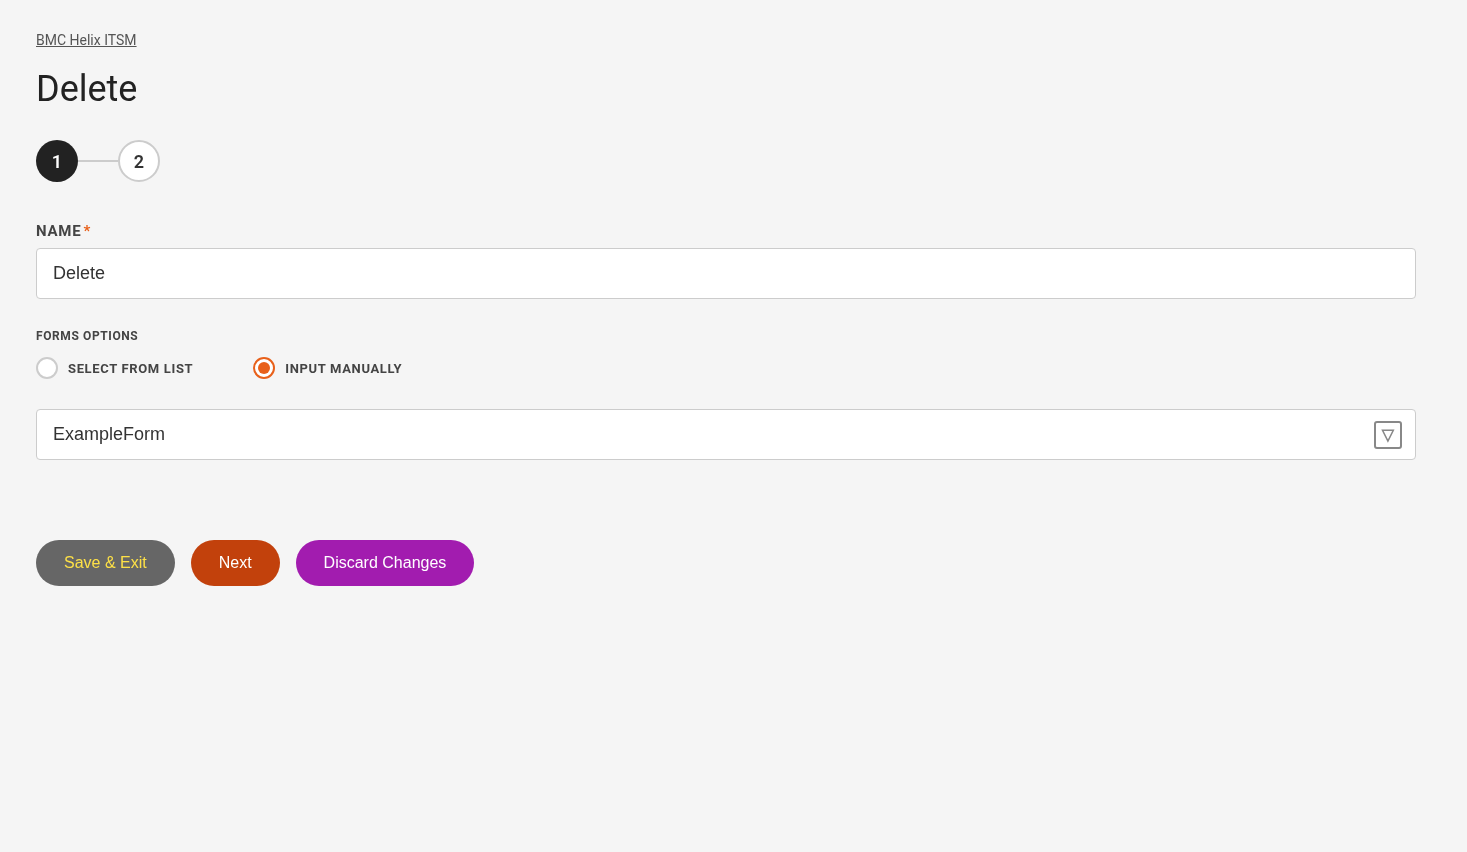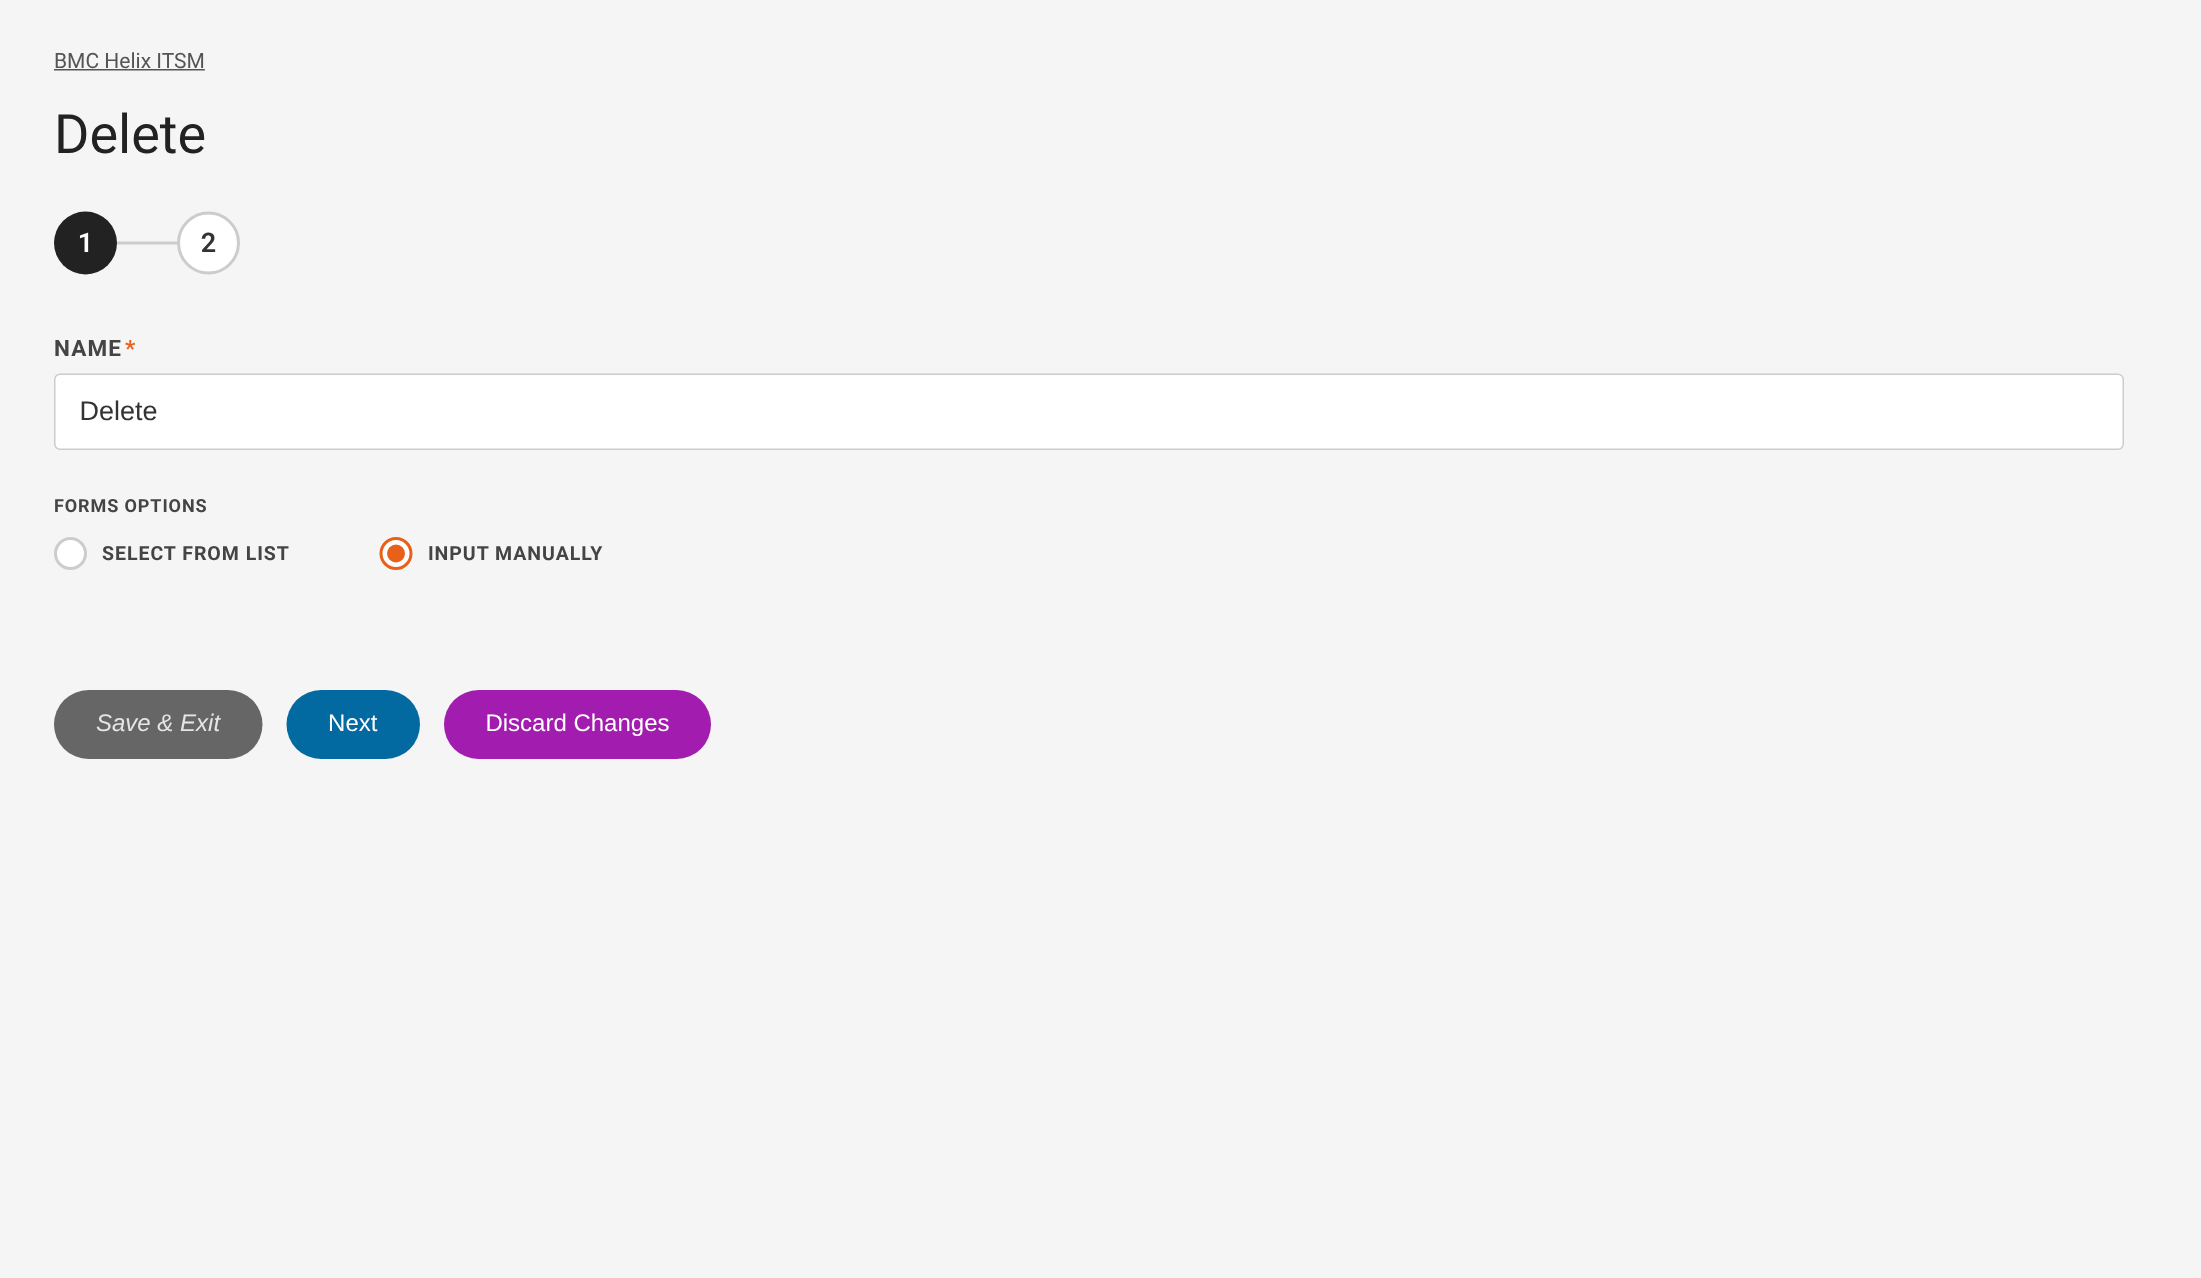--- a/index.html
+++ b/index.html
@@ -198,26 +198,25 @@
       padding: 14px 28px;
       border-radius: 30px;
       border: none;
       font-size: 16px;
       font-weight: 500;
       cursor: pointer;
     }
 
     .btn-save {
       background-color: #666;
-      color: #e5e5e5;
-      font-style: italic;
+      color: #fde047;
     }
 
     .btn-next {
-      background-color: #0369a1;
+      background-color: #c2410c;
       color: #fff;
     }
 
     .btn-discard {
       background-color: #a21caf;
       color: #fff;
     }
   </style>
 </head>
 <body>
@@ -254,20 +253,24 @@
       <div class="radio-option">
         <div class="radio-outer selected">
           <div class="radio-inner"></div>
         </div>
         <span class="radio-label">INPUT MANUALLY</span>
       </div>
     </div>
   </div>
 
   <div class="form-section">
+    <div class="form-name-input-wrapper">
+      <input class="form-name-input" type="text" value="ExampleForm" style="">
+      <div class="input-icon">▽</div>
+    </div>
   </div>
 
   <div class="footer-buttons">
     <button class="btn btn-save">Save &amp; Exit</button>
     <button class="btn btn-next">Next</button>
     <button class="btn btn-discard">Discard Changes</button>
   </div>
 
 </div>
 

